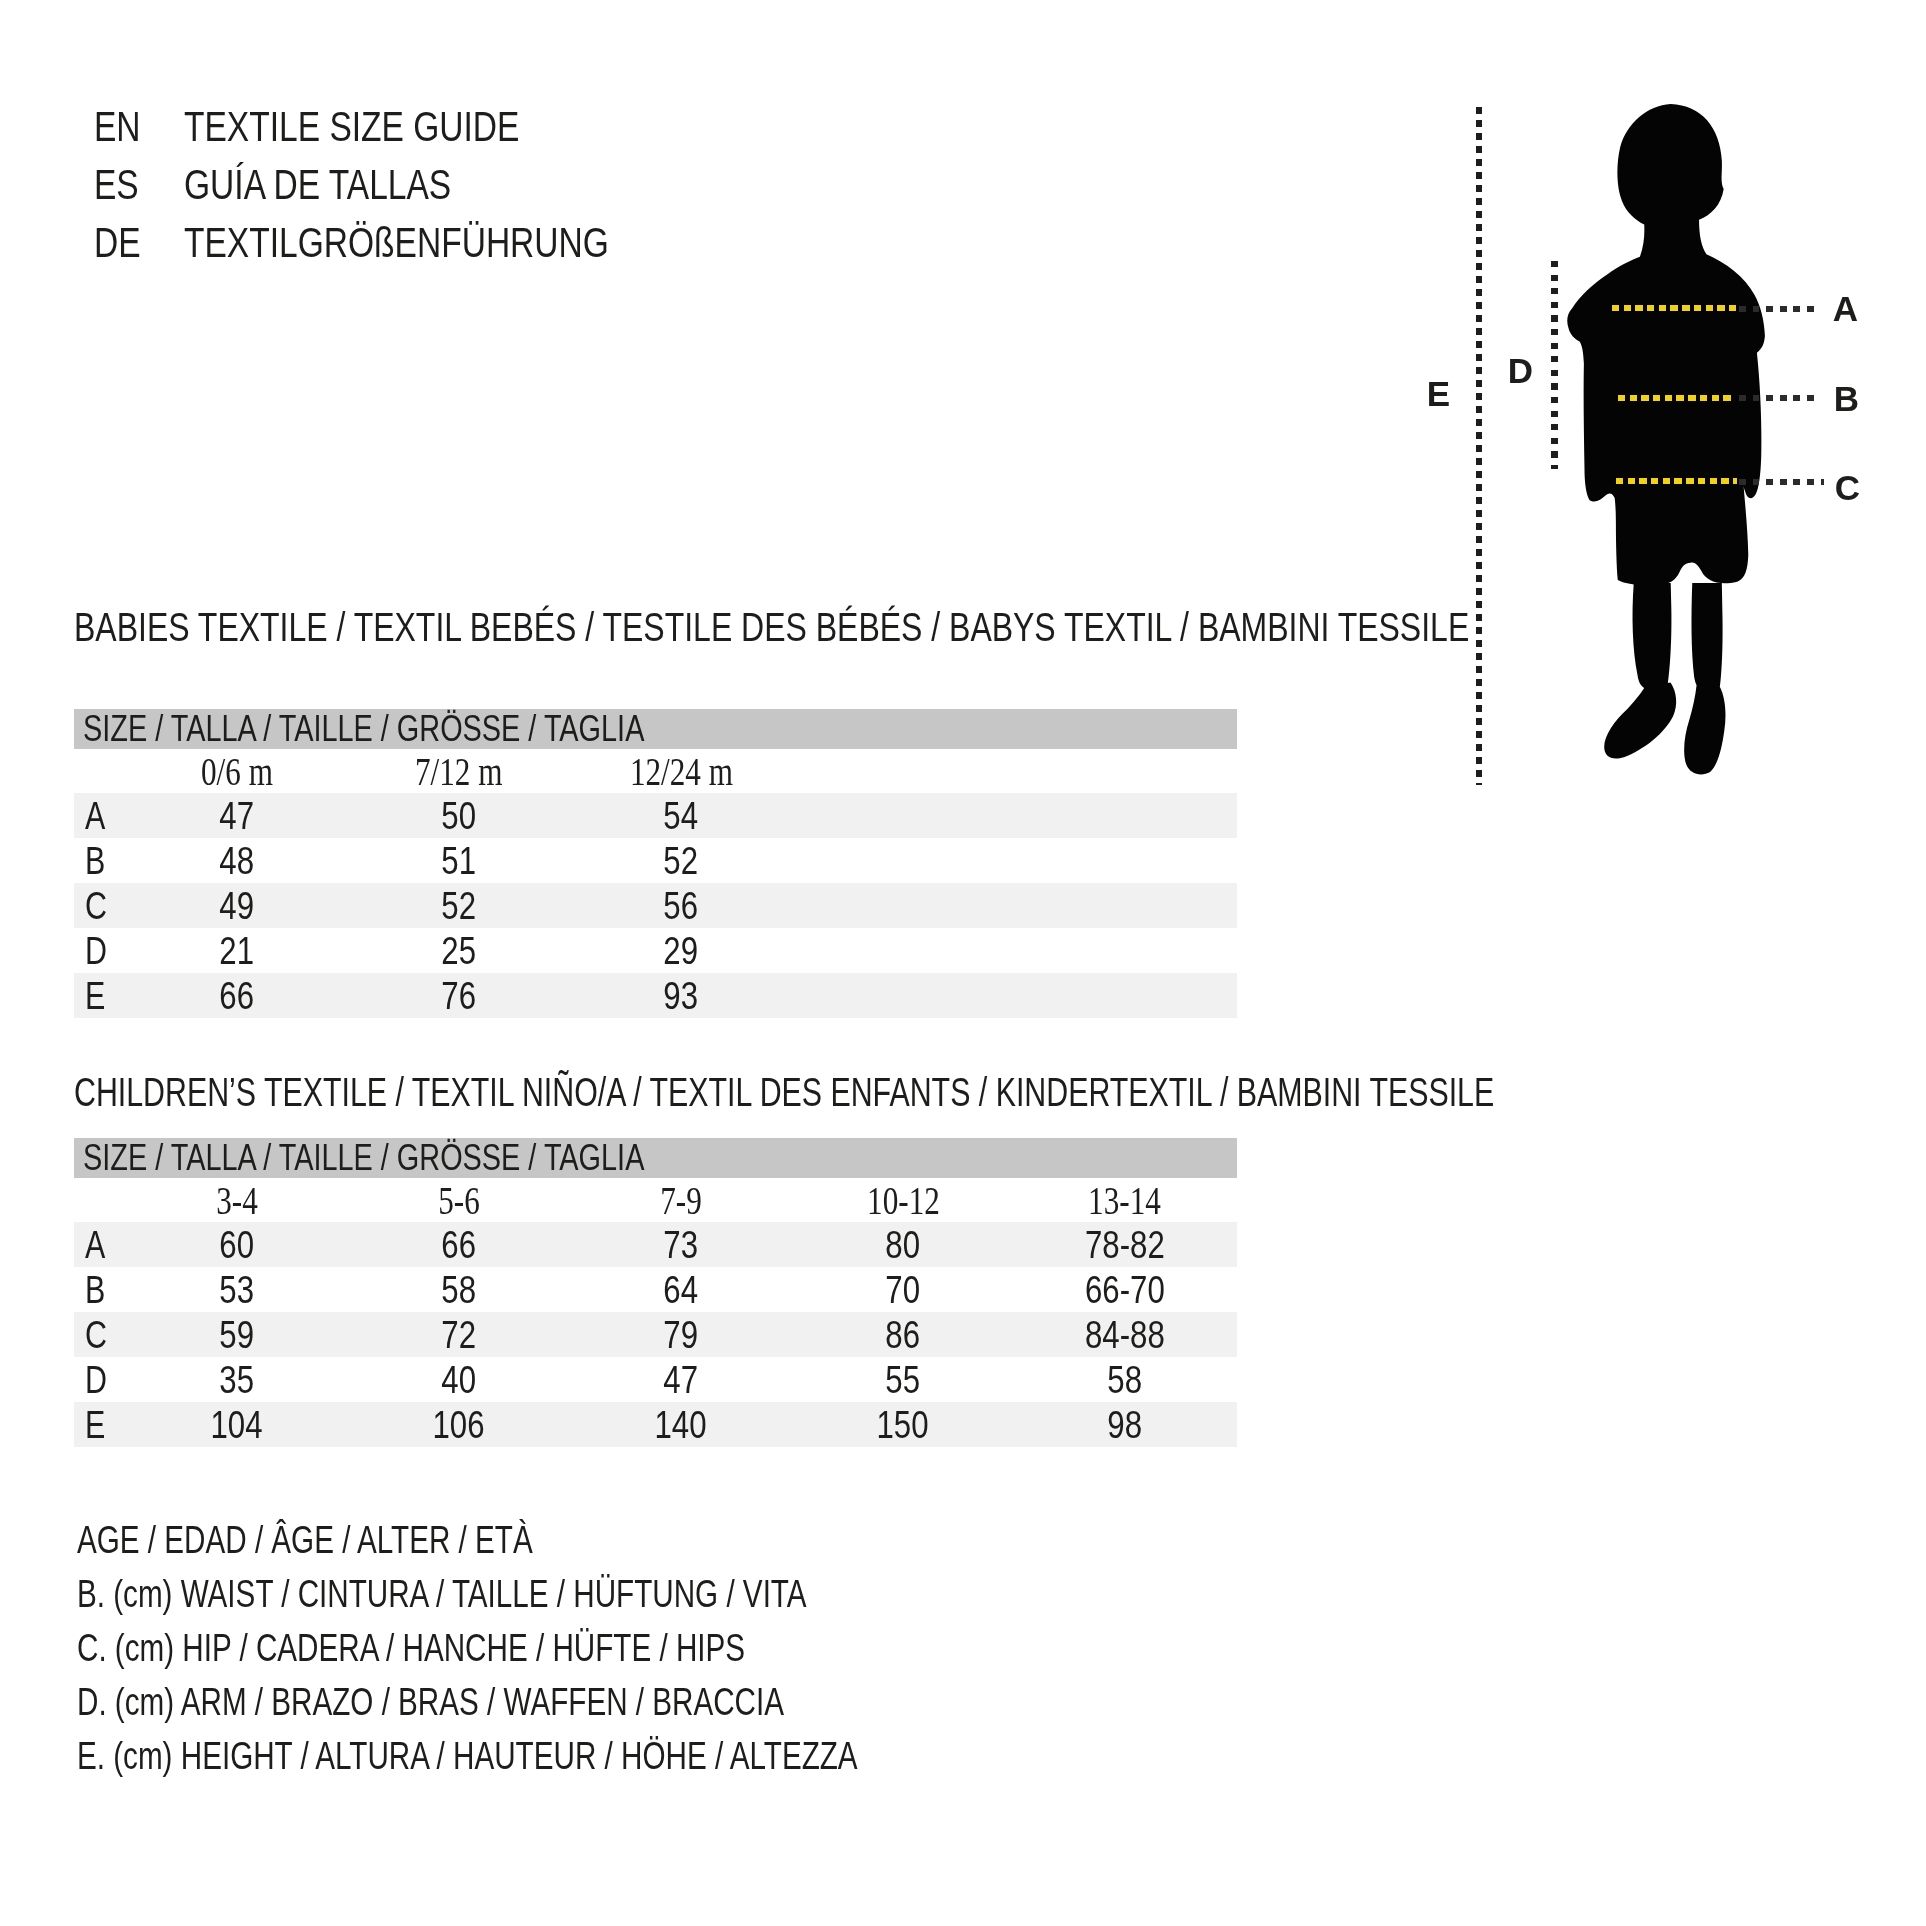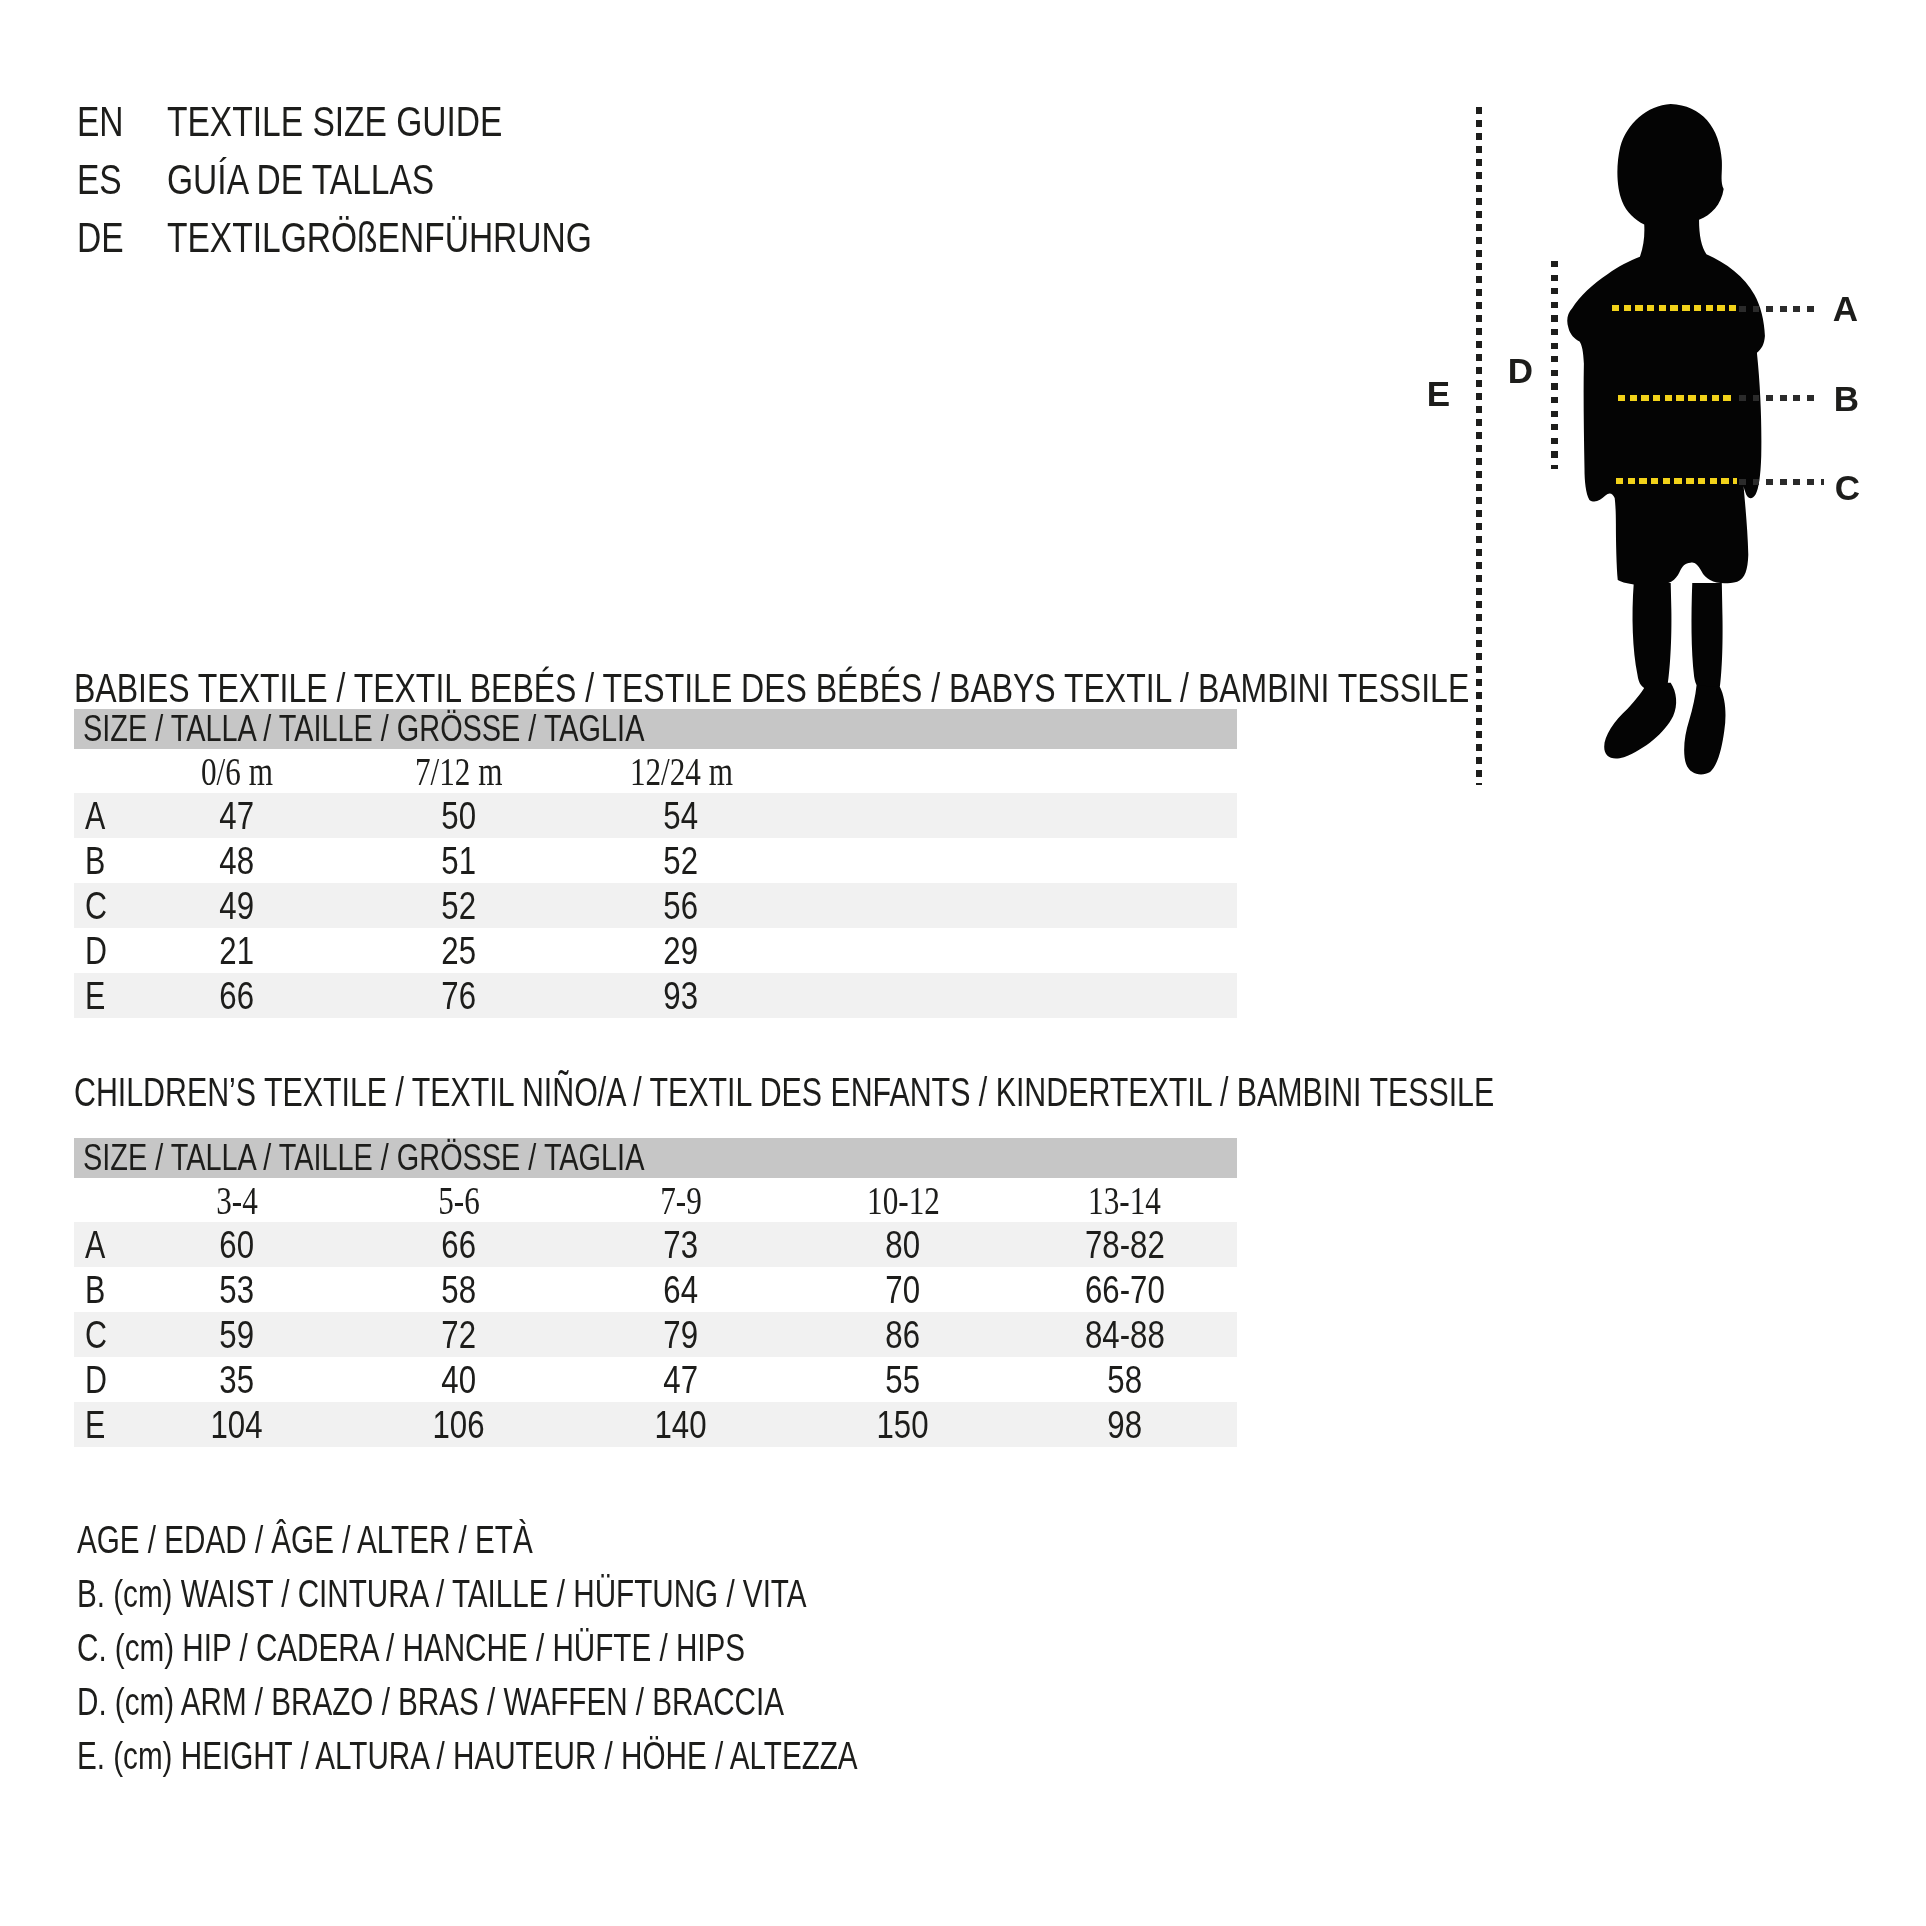--- a/index.html
+++ b/index.html
@@ -10,21 +10,21 @@
     color:#1D1D1B;
     position:relative;
     overflow:hidden;
   }
   
   .cond{display:inline-block;transform:scaleX(0.78);transform-origin:0 50%;white-space:nowrap;}
   .condc{display:inline-block;transform:scaleX(0.80);transform-origin:50% 50%;white-space:nowrap;}
 
   
   .lang-block{position:absolute;left:77px;top:97px;}
-  .lang-row{display:flex;height:58px;font-size:43px;}
+  .lang-row{display:flex;align-items:center;height:58px;font-size:43px;margin-left:17px;}
   .lang-code{width:90px;flex:0 0 90px;}
   
   .figure-area{position:absolute;left:1417px;top:99px;width:509px;height:709px;}
   .sil-svg{position:absolute;left:86px;top:0;width:296px;height:702px;}
   .vdots{position:absolute;width:5.5px;background:repeating-linear-gradient(180deg,#1D1D1B 0 6.8px,transparent 6.8px 13px);}
   .vdots.thick{width:6.8px;background:repeating-linear-gradient(180deg,#1D1D1B 0 6.2px,transparent 6.2px 13.6px);}
   .hdash{position:absolute;height:6.2px;}
   .hdash.yellow{background:repeating-linear-gradient(90deg,#F2D219 0 7.4px,transparent 7.4px 11.7px);}
   .hdash.dark{height:5.5px;background:repeating-linear-gradient(90deg,#2B2B2B 0 6.8px,transparent 6.8px 13.6px);}
   .mlabel{position:absolute;font-weight:bold;font-size:35px;width:43px;text-align:center;line-height:35px;}
@@ -126,21 +126,21 @@
   <div class="hdash yellow" style="left:199px;top:379px;width:121px;"></div>
   <div class="hdash dark" style="left:322px;top:380px;width:85px;"></div>
 
   <div class="mlabel" style="left:407px;top:192px;">A</div>
   <div class="mlabel" style="left:408px;top:282px;">B</div>
   <div class="mlabel" style="left:409px;top:371px;">C</div>
   <div class="mlabel" style="left:82px;top:254px;">D</div>
   <div class="mlabel" style="left:0px;top:277px;">E</div>
 </div>
 
-<div class="section-heading" style="top:666px;">
+<div class="section-heading" style="top:605px;">
   <span class="cond">BABIES TEXTILE / TEXTIL BEBÉS / TESTILE DES BÉBÉS / BABYS TEXTIL / BAMBINI TESSILE</span>
 </div>
 
 <div class="size-table" style="top:709px;">
   <div class="size-bar">
     <span class="cond">SIZE / TALLA / TAILLE / GRÖSSE / TAGLIA</span>
   </div>
   <div class="trow colhead">
     <div class="lab"></div>
     <div class="val"><span class="condc">0/6 m</span></div>

